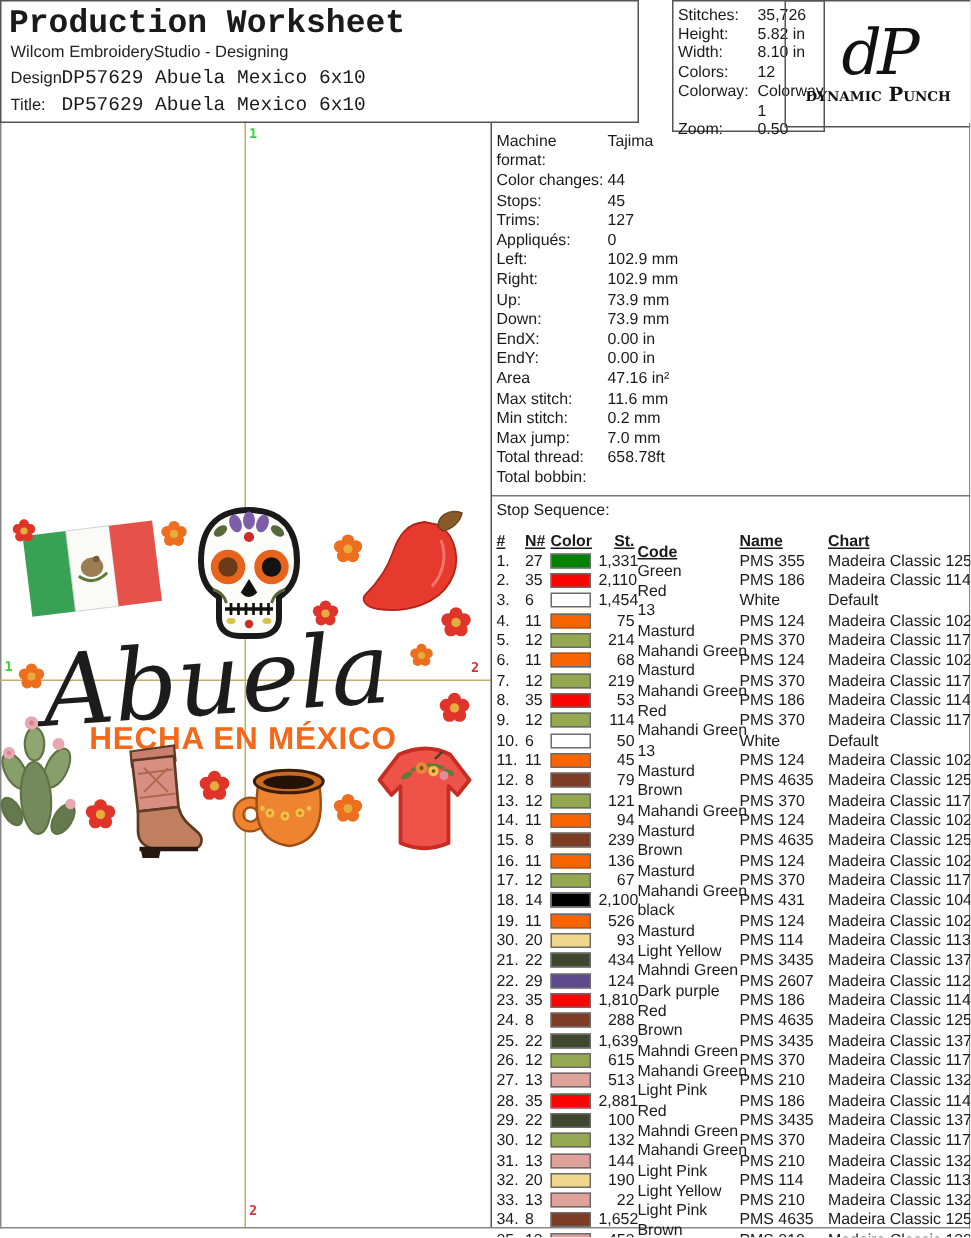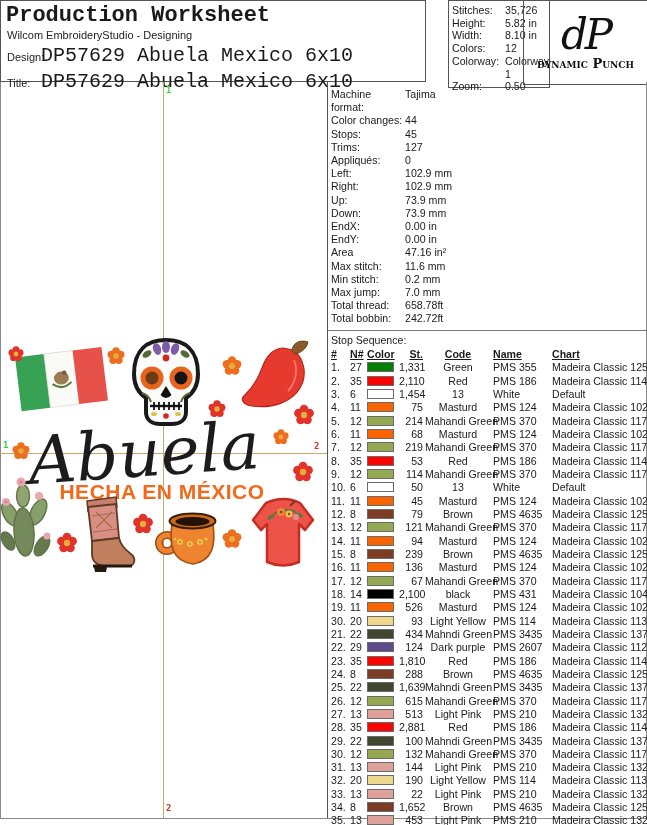--- a/index.html
+++ b/index.html
@@ -5,21 +5,21 @@
   html,body{margin:0;padding:0;background:#fff;}
   .page{position:relative;width:647px;height:825px;background:#fff;overflow:hidden;
         font-family:"Liberation Sans","DejaVu Sans",sans-serif;color:#1a1a1a;text-decoration:underline;}
   
   .hdr-left{position:absolute;left:0;top:0;width:424px;height:80px;border:1px solid #555;}
   .hdr-title{font-family:"Liberation Mono","DejaVu Sans Mono",monospace;font-weight:bold;
              font-size:22px;margin:2px 0 0 5px;letter-spacing:0px;}
   .hdr-sub{font-size:11px;margin:1px 0 0 6px;color:#222;}
   .hdr-row{display:flex;align-items:baseline;margin:3px 0 0 6px;}
   .hdr-lbl{font-size:11px;width:34px;color:#222;}
-  .hdr-val{font-family:"Liberation Mono","DejaVu Sans Mono",monospace;font-size:20px;margin-left:0px;}
+  .hdr-val{font-family:"Liberation Mono","DejaVu Sans Mono",monospace;font-size:13px;margin-left:0px;}
   .hdr-stats{position:absolute;left:448px;top:0;width:100px;height:83px;border:1px solid #555;padding-top:3px;}
   .st-row{display:grid;grid-template-columns:53px auto;font-size:10.6px;line-height:12.7px;padding-left:3px;}
   .hdr-logo{position:absolute;left:523px;top:0;width:123px;height:83px;border:1px solid #555;
             display:flex;flex-direction:column;align-items:center;justify-content:center;}
   .logo-monogram{font-family:"DejaVu Serif","Liberation Serif",serif;font-style:italic;
                  font-size:42px;line-height:40px;letter-spacing:-3px;color:#111;}
   .logo-name{font-family:"DejaVu Serif","Liberation Serif",serif;font-weight:bold;
              font-variant:small-caps;font-size:13px;letter-spacing:0px;color:#111;margin-top:1px;}
   
   .main-box{position:absolute;left:0;top:82px;width:645px;height:736px;
@@ -37,21 +37,21 @@
   .minfo{padding:6px 0 0 3px;}
   .minfo-row{display:grid;grid-template-columns:74px auto;font-size:10.6px;line-height:13.2px;}
   .sep{border-top:1px solid #777;margin-top:4px;}
   .seq-title{font-size:10.6px;margin:3px 0 2px 3px;}
   .seq-grid{display:grid;grid-template-columns:17px 15px 30px 24px 66px 57px 96px;column-gap:2px;
             padding-left:3px;align-items:center;}
   .seq-head{height:13px;font-size:10.6px;font-weight:bold;}
   .seq-head span{text-decoration:underline;}
   .seq-row{height:13.34px;font-size:10.6px;}
   .c-st,.h-st{text-align:right;}
-  .c-code,.h-code{text-align:center;white-space:nowrap;}
+  .c-code,.h-code{text-align:left;white-space:nowrap;margin-top:14px;}
   .c-name,.c-chart{white-space:nowrap;}
   .chip{display:block;width:27px;height:10px;border:1px solid #6b6b6b;box-sizing:border-box;}
 </style>
 </head>
 <body>
 
 <div class="page">
 
   <div class="hdr-left">
     <div class="hdr-title">Production Worksheet</div>
@@ -322,21 +322,20 @@
           <span>7.0 mm</span>
         </div>
 
         <div class="minfo-row">
           <span>Total thread:</span>
           <span>658.78ft</span>
         </div>
 
         <div class="minfo-row">
           <span>Total bobbin:</span>
-          <span>242.72ft</span>
         </div>
       </div>
     <div class="sep"></div>
     <div class="seq-title">Stop Sequence:</div>
     <div class="seq-grid seq-head">
       <span class="h-num">#</span>
       <span class="h-needle">N#</span>
       <span class="h-color">Color</span>
       <span class="h-st">St.</span>
       <span class="h-code">Code</span>

